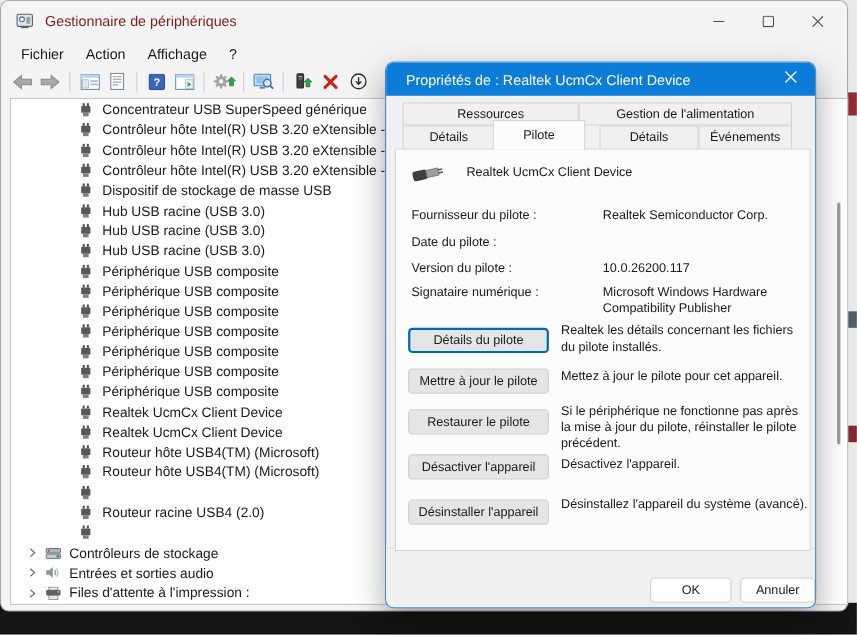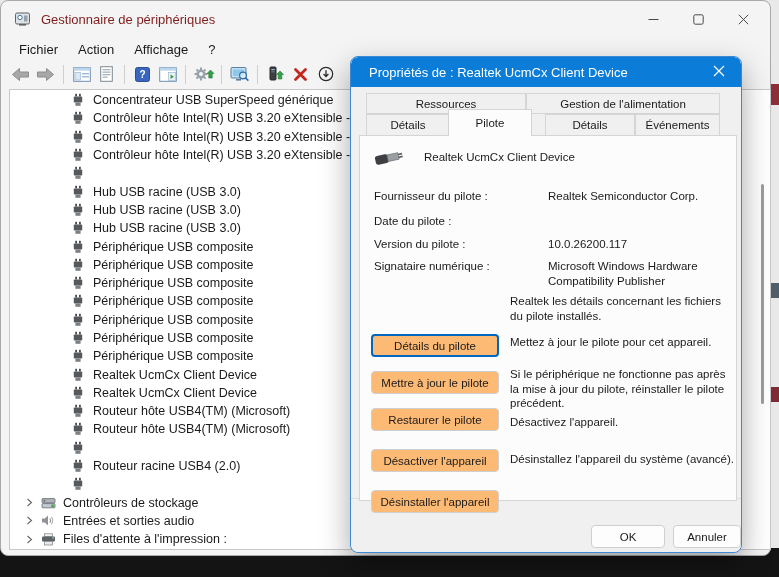--- a/index.html
+++ b/index.html
@@ -71,23 +71,23 @@
   .dev-head{position:absolute;left:14px;top:10px;display:flex;align-items:center;}
   .dev-icon{display:flex;margin-right:16px;}
   .dev-name{font-size:11.5px;}
 
   .field{position:absolute;left:14px;width:354px;display:flex;font-size:11.5px;line-height:14.5px;gap:36px;}
   .f-label{width:138px;flex:0 0 138px;}
   .f-value{flex:1;}
 
   .action-btn{
     position:absolute;left:11px;width:128px;height:23px;
-    background:#fdba74;border:1px solid #cfcfcf;border-radius:4px;
+    background:#e5e5e5;border:1px solid #cfcfcf;border-radius:4px;
     font-size:11.5px;display:flex;align-items:center;justify-content:center;
-    font-family:inherit;color:#1a1a1a;padding:0;margin-top:36px;
+    font-family:inherit;color:#1a1a1a;padding:0;
   }
   .action-btn.focused{border:2px solid var(--focus);}
   .action-desc{position:absolute;left:150px;width:226px;font-size:11.5px;line-height:14.5px;}
 
   .dlg-footer{position:absolute;left:0;right:0;bottom:0;height:53px;background:#f0f0f0;border-top:1px solid #dedede;border-radius:0 0 7px 7px;}
   .btn{
     position:absolute;top:26px;height:23px;background:#fdfdfd;border:1px solid #cfcfcf;border-radius:4px;
     font-size:11.5px;font-family:inherit;color:#1a1a1a;padding:0;
   }
   .btn.ok{left:240px;width:74px;}
@@ -304,20 +304,21 @@
         </div>
         <div class="tree-row device">
           <span class="t-icon">
             <svg width="12" height="14" viewBox="0 0 12 14">
               <rect x="3.2" y="0.8" width="1.8" height="2.6" fill="#47494c"></rect>
               <rect x="7" y="0.8" width="1.8" height="2.6" fill="#47494c"></rect>
               <rect x="1.8" y="3.4" width="8.4" height="6.2" rx="0.8" fill="#55585c"></rect>
               <rect x="3.4" y="9.6" width="5.2" height="3.2" fill="#7c8084"></rect>
             </svg>
           </span>
+          <span class="t-label">Dispositif de stockage de masse USB</span>
         </div>
         <div class="tree-row device">
           <span class="t-icon">
             <svg width="12" height="14" viewBox="0 0 12 14">
               <rect x="3.2" y="0.8" width="1.8" height="2.6" fill="#47494c"></rect>
               <rect x="7" y="0.8" width="1.8" height="2.6" fill="#47494c"></rect>
               <rect x="1.8" y="3.4" width="8.4" height="6.2" rx="0.8" fill="#55585c"></rect>
               <rect x="3.4" y="9.6" width="5.2" height="3.2" fill="#7c8084"></rect>
             </svg>
           </span>

